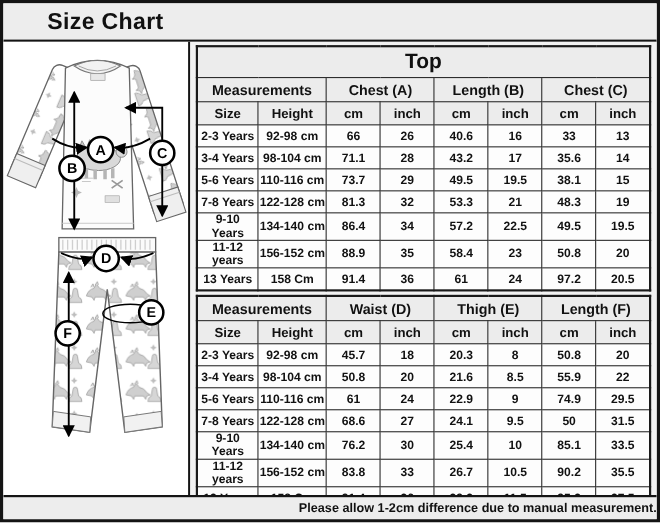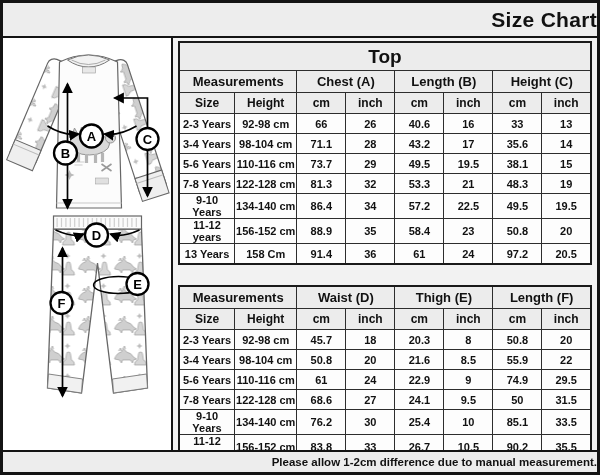--- a/index.html
+++ b/index.html
@@ -1,21 +1,21 @@
 <!DOCTYPE html>
 <html><head>
 <meta charset="utf-8">
 <style>
   html,body{margin:0;padding:0;background:#fff;font-family:"Liberation Sans",sans-serif;}
   .frame{width:600px;height:475px;box-sizing:border-box;border:3px solid #141414;display:flex;flex-direction:column;background:#fff;overflow:hidden;}
-  .title-bar{flex:0 0 33px;background:#ededed;border-bottom:2px solid #141414;display:flex;align-items:center;justify-content:flex-end;font-size:21px;font-weight:bold;color:#111;letter-spacing:.3px;}
+  .title-bar{flex:0 0 33px;background:#ededed;border-bottom:2px solid #141414;display:flex;align-items:center;justify-content:flex-start;font-size:21px;font-weight:bold;color:#111;letter-spacing:.3px;padding-left:40px;}
   .content{flex:1 1 auto;display:flex;min-height:0;}
   .illustration{flex:0 0 168px;width:168px;border-right:2px solid #141414;background:#fff;}
   .illustration svg{display:block;width:100%;height:100%;}
-  .tables{flex:1 1 auto;background:#f2f2f2;padding:3px 5px 0 5px;display:flex;flex-direction:column;gap:20px;min-width:0;}
+  .tables{flex:1 1 auto;background:#f2f2f2;padding:3px 5px 0 5px;display:flex;flex-direction:column;gap:3px;min-width:0;}
   table{width:100%;border-collapse:collapse;table-layout:fixed;background:#fff;border:2px solid #1a1a1a;}
   th,td{border:1px solid #2d2d2d;text-align:center;vertical-align:middle;padding:0;color:#111;}
   tr.tbl-title th{background:#ececec;font-size:19px;font-weight:bold;height:27px;}
   tr.group-row th{background:#ececec;font-size:13px;font-weight:bold;height:21px;}
   tr.sub-row th{background:#ececec;font-size:12px;font-weight:bold;height:20px;}
   td{background:#fdfdfd;font-size:11px;font-weight:bold;height:19px;}
   .footer{flex:0 0 20px;background:#ededed;border-top:2px solid #141414;display:flex;align-items:center;justify-content:flex-end;font-size:11.5px;font-weight:bold;color:#111;}
 </style>
 </head>
 <body>
@@ -132,21 +132,21 @@
             <col style="width:11.9%">
         </colgroup>
         <thead>
           <tr class="tbl-title">
             <th colspan="8">Top</th>
           </tr>
           <tr class="group-row">
             <th colspan="2">Measurements</th>
             <th colspan="2">Chest (A)</th>
             <th colspan="2">Length (B)</th>
-            <th colspan="2">Height (C)</th>
+            <th colspan="2">Chest (C)</th>
           </tr>
           <tr class="sub-row">
             <th>Size</th>
             <th>Height</th>
             <th>cm</th>
             <th>inch</th>
             <th>cm</th>
             <th>inch</th>
             <th>cm</th>
             <th>inch</th>

